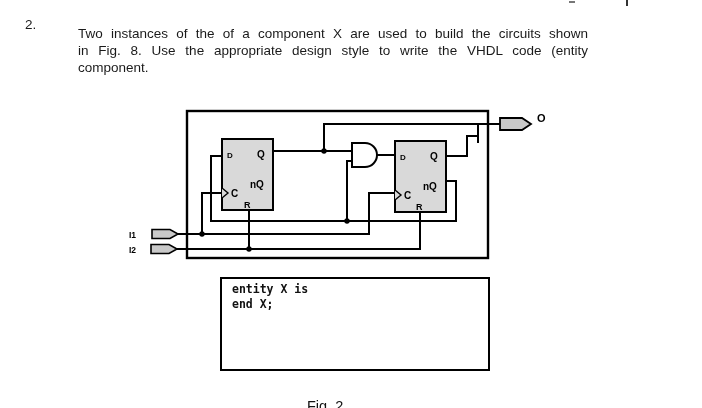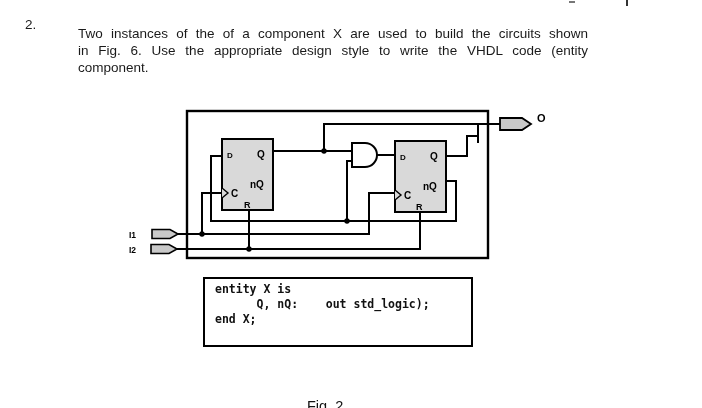--- a/index.html
+++ b/index.html
@@ -3,39 +3,39 @@
 <meta charset="utf-8">
 <style>
   html,body{margin:0;padding:0;background:#fff;}
   .page{position:relative;width:702px;height:408px;background:#ffffff;overflow:hidden;
         font-family:"Liberation Sans",sans-serif;color:#1a1a1a;}
   .q-num{position:absolute;left:25px;top:16px;font-size:13.5px;line-height:17px;}
   .q-text{position:absolute;left:78px;top:16px;width:510px;font-size:13.5px;line-height:17px;margin-top:9px;}
   .q-line{text-align:justify;text-align-last:justify;white-space:normal;}
   .q-line.last{text-align:left;text-align-last:left;}
   .circuit-svg{position:absolute;left:0;top:0;}
-  .code-box{position:absolute;left:203px;top:277px;width:270px;height:70px;
+  .code-box{position:absolute;left:220px;top:277px;width:270px;height:94px;
             border:2px solid #000;box-sizing:border-box;padding:3px 14px 0 10px;}
   .code-line{font-family:"DejaVu Sans Mono","Liberation Mono",monospace;font-weight:bold;
              font-size:11.5px;line-height:15px;white-space:pre;color:#111;}
   .caption{position:absolute;left:307px;top:398px;font-size:14.5px;color:#111;}
   .frag{position:absolute;background:#444;}
   .frag1{left:569px;top:1px;width:6px;height:2px;background:#777;}
   .frag2{left:626px;top:0;width:2px;height:6px;background:#333;}
   svg text{font-family:"Liberation Sans",sans-serif;font-weight:bold;fill:#000;}
 </style>
 </head>
 <body>
 
 <div class="page">
 
   <div class="q-num">2.</div>
   <div class="q-text">
     <div class="q-line">Two instances of the of a component X are used to build the circuits shown</div>
-    <div class="q-line">in Fig. 6. Use the appropriate design style to write the VHDL code (entity</div>
+    <div class="q-line">in Fig. 8. Use the appropriate design style to write the VHDL code (entity</div>
     <div class="q-line last">component.</div>
   </div>
 
   <svg class="circuit-svg" width="702" height="408" viewBox="0 0 702 408">
 
     <rect x="187" y="111" width="301" height="147" fill="none" stroke="#000" stroke-width="2.4"></rect>
 
     <g stroke="#000" stroke-width="2" fill="none">
 
       <path d="M273 151 H352"></path>
@@ -97,21 +97,20 @@
 
     <g>
       <polygon points="500,118 522,118 531,124 522,130 500,130" fill="#c9c9c9" stroke="#000" stroke-width="1.8"></polygon>
       <text x="537" y="122" font-size="11">O</text>
     </g>
   </svg>
 
   <div class="code-box">
     <div class="code-line">entity X is</div>
     <div class="code-line"></div>
-    <div class="code-line">      Q, nQ:    out std_logic);</div>
     <div class="code-line">end X;</div>
   </div>
 
   <div class="caption">Fig. 2</div>
 
   <div class="frag frag1"></div>
   <div class="frag frag2"></div>
 </div>
 
 </body></html>

